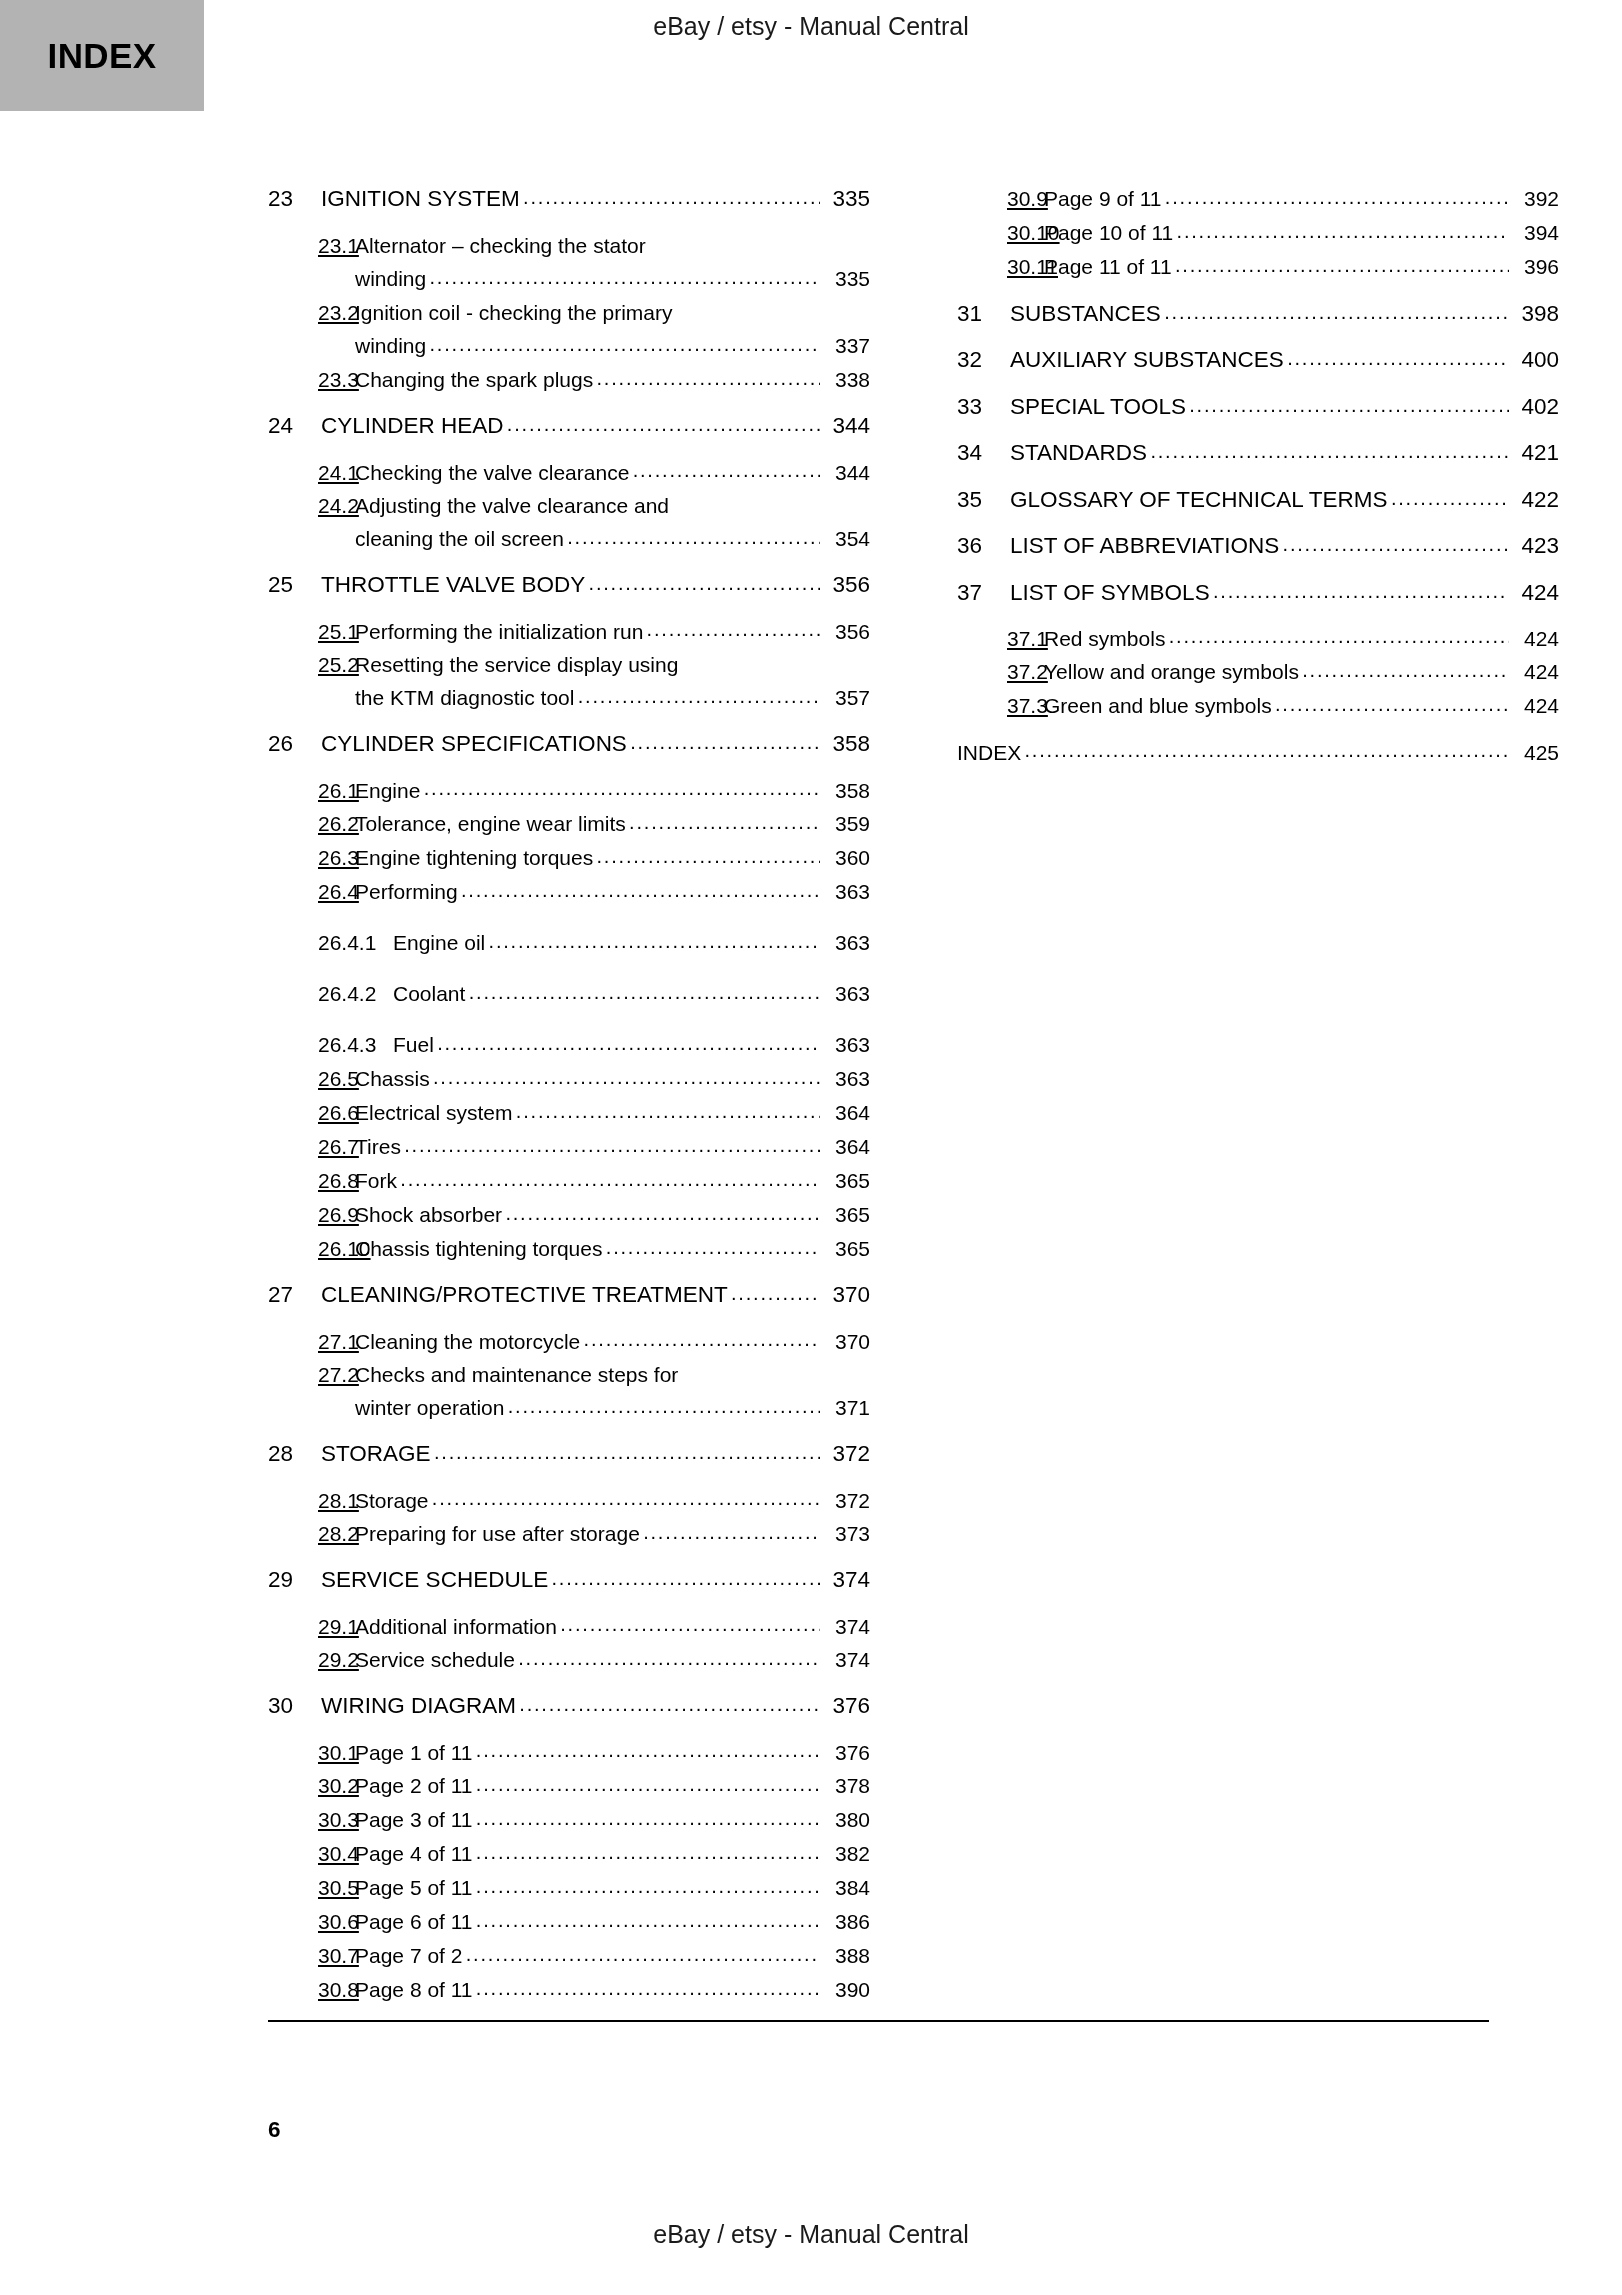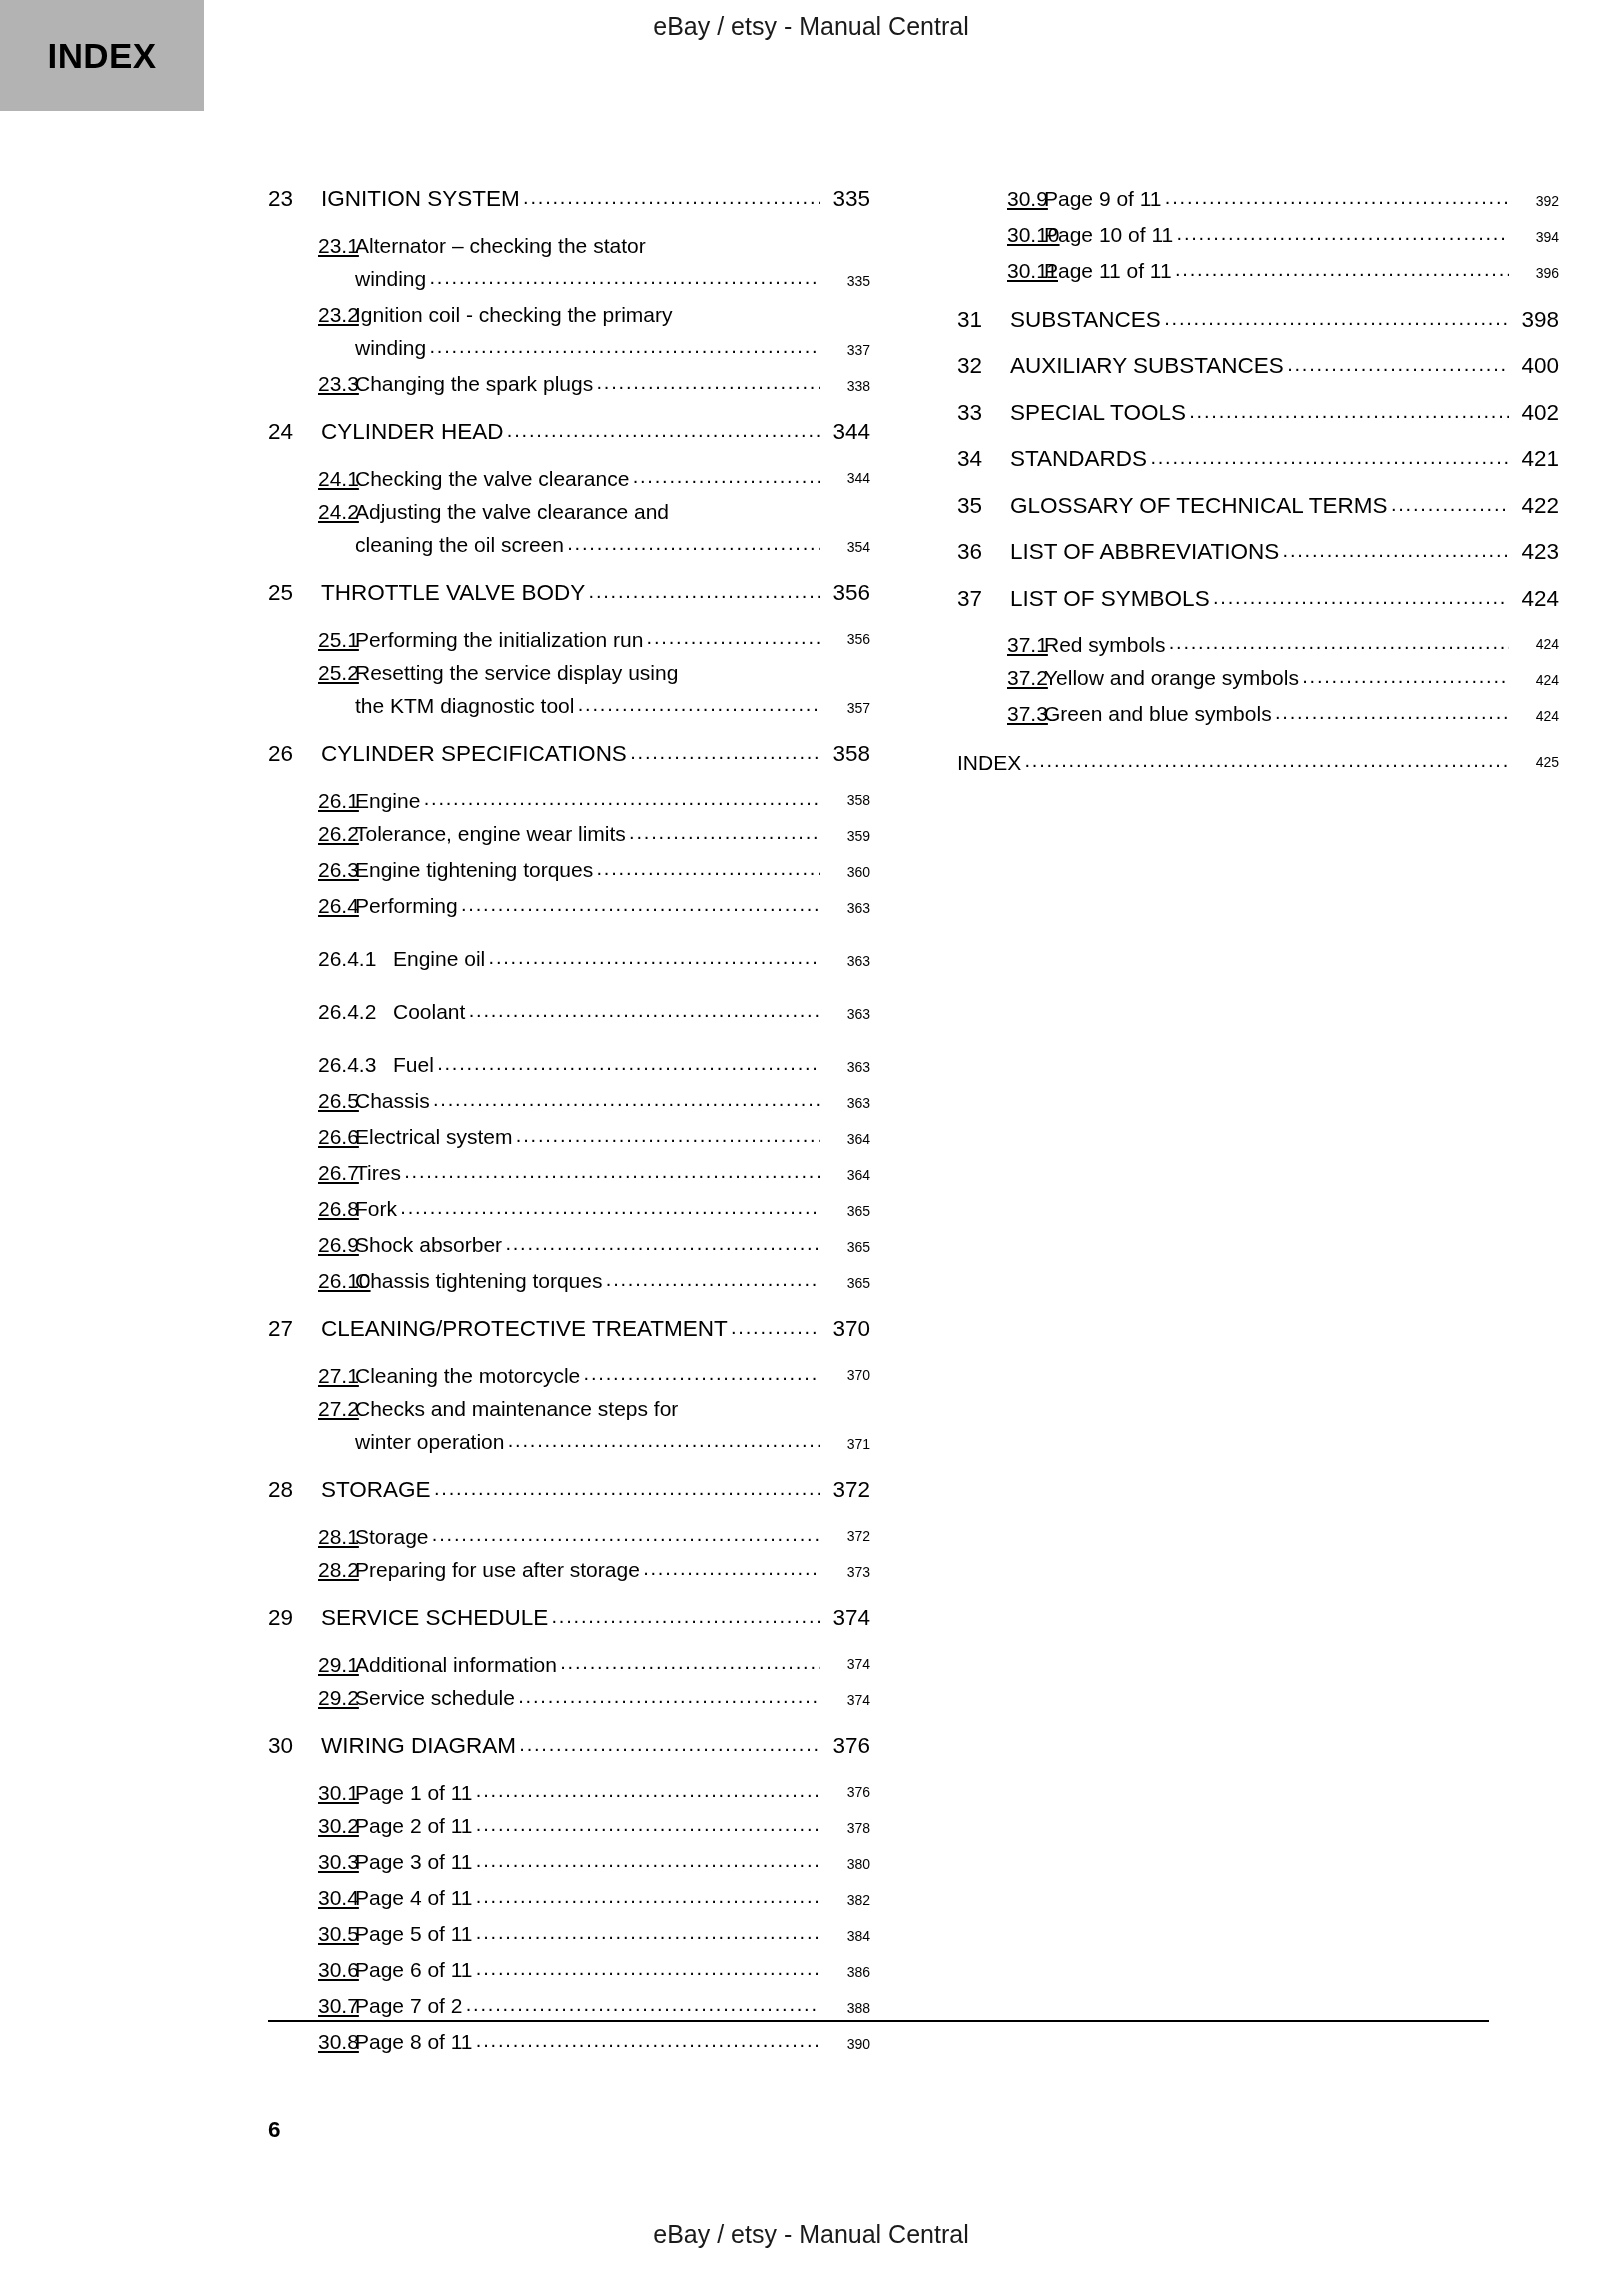--- a/index.html
+++ b/index.html
@@ -122,21 +122,21 @@
     letter-spacing: 1.8px;
     color: #000;
     font-size: 20px;
     position: relative;
     top: -1.7px;
   }
   .page-no {
     flex: none;
     width: 48px;
     text-align: right;
-    font-size: 14px;
+    font-size: 21px;
   }
   .entry.chapter .page-no {
     font-size: 22.5px;
   }
   .gap-top {
     margin-top: 12.5px;
     align-items: flex-end;
   }
 
   

